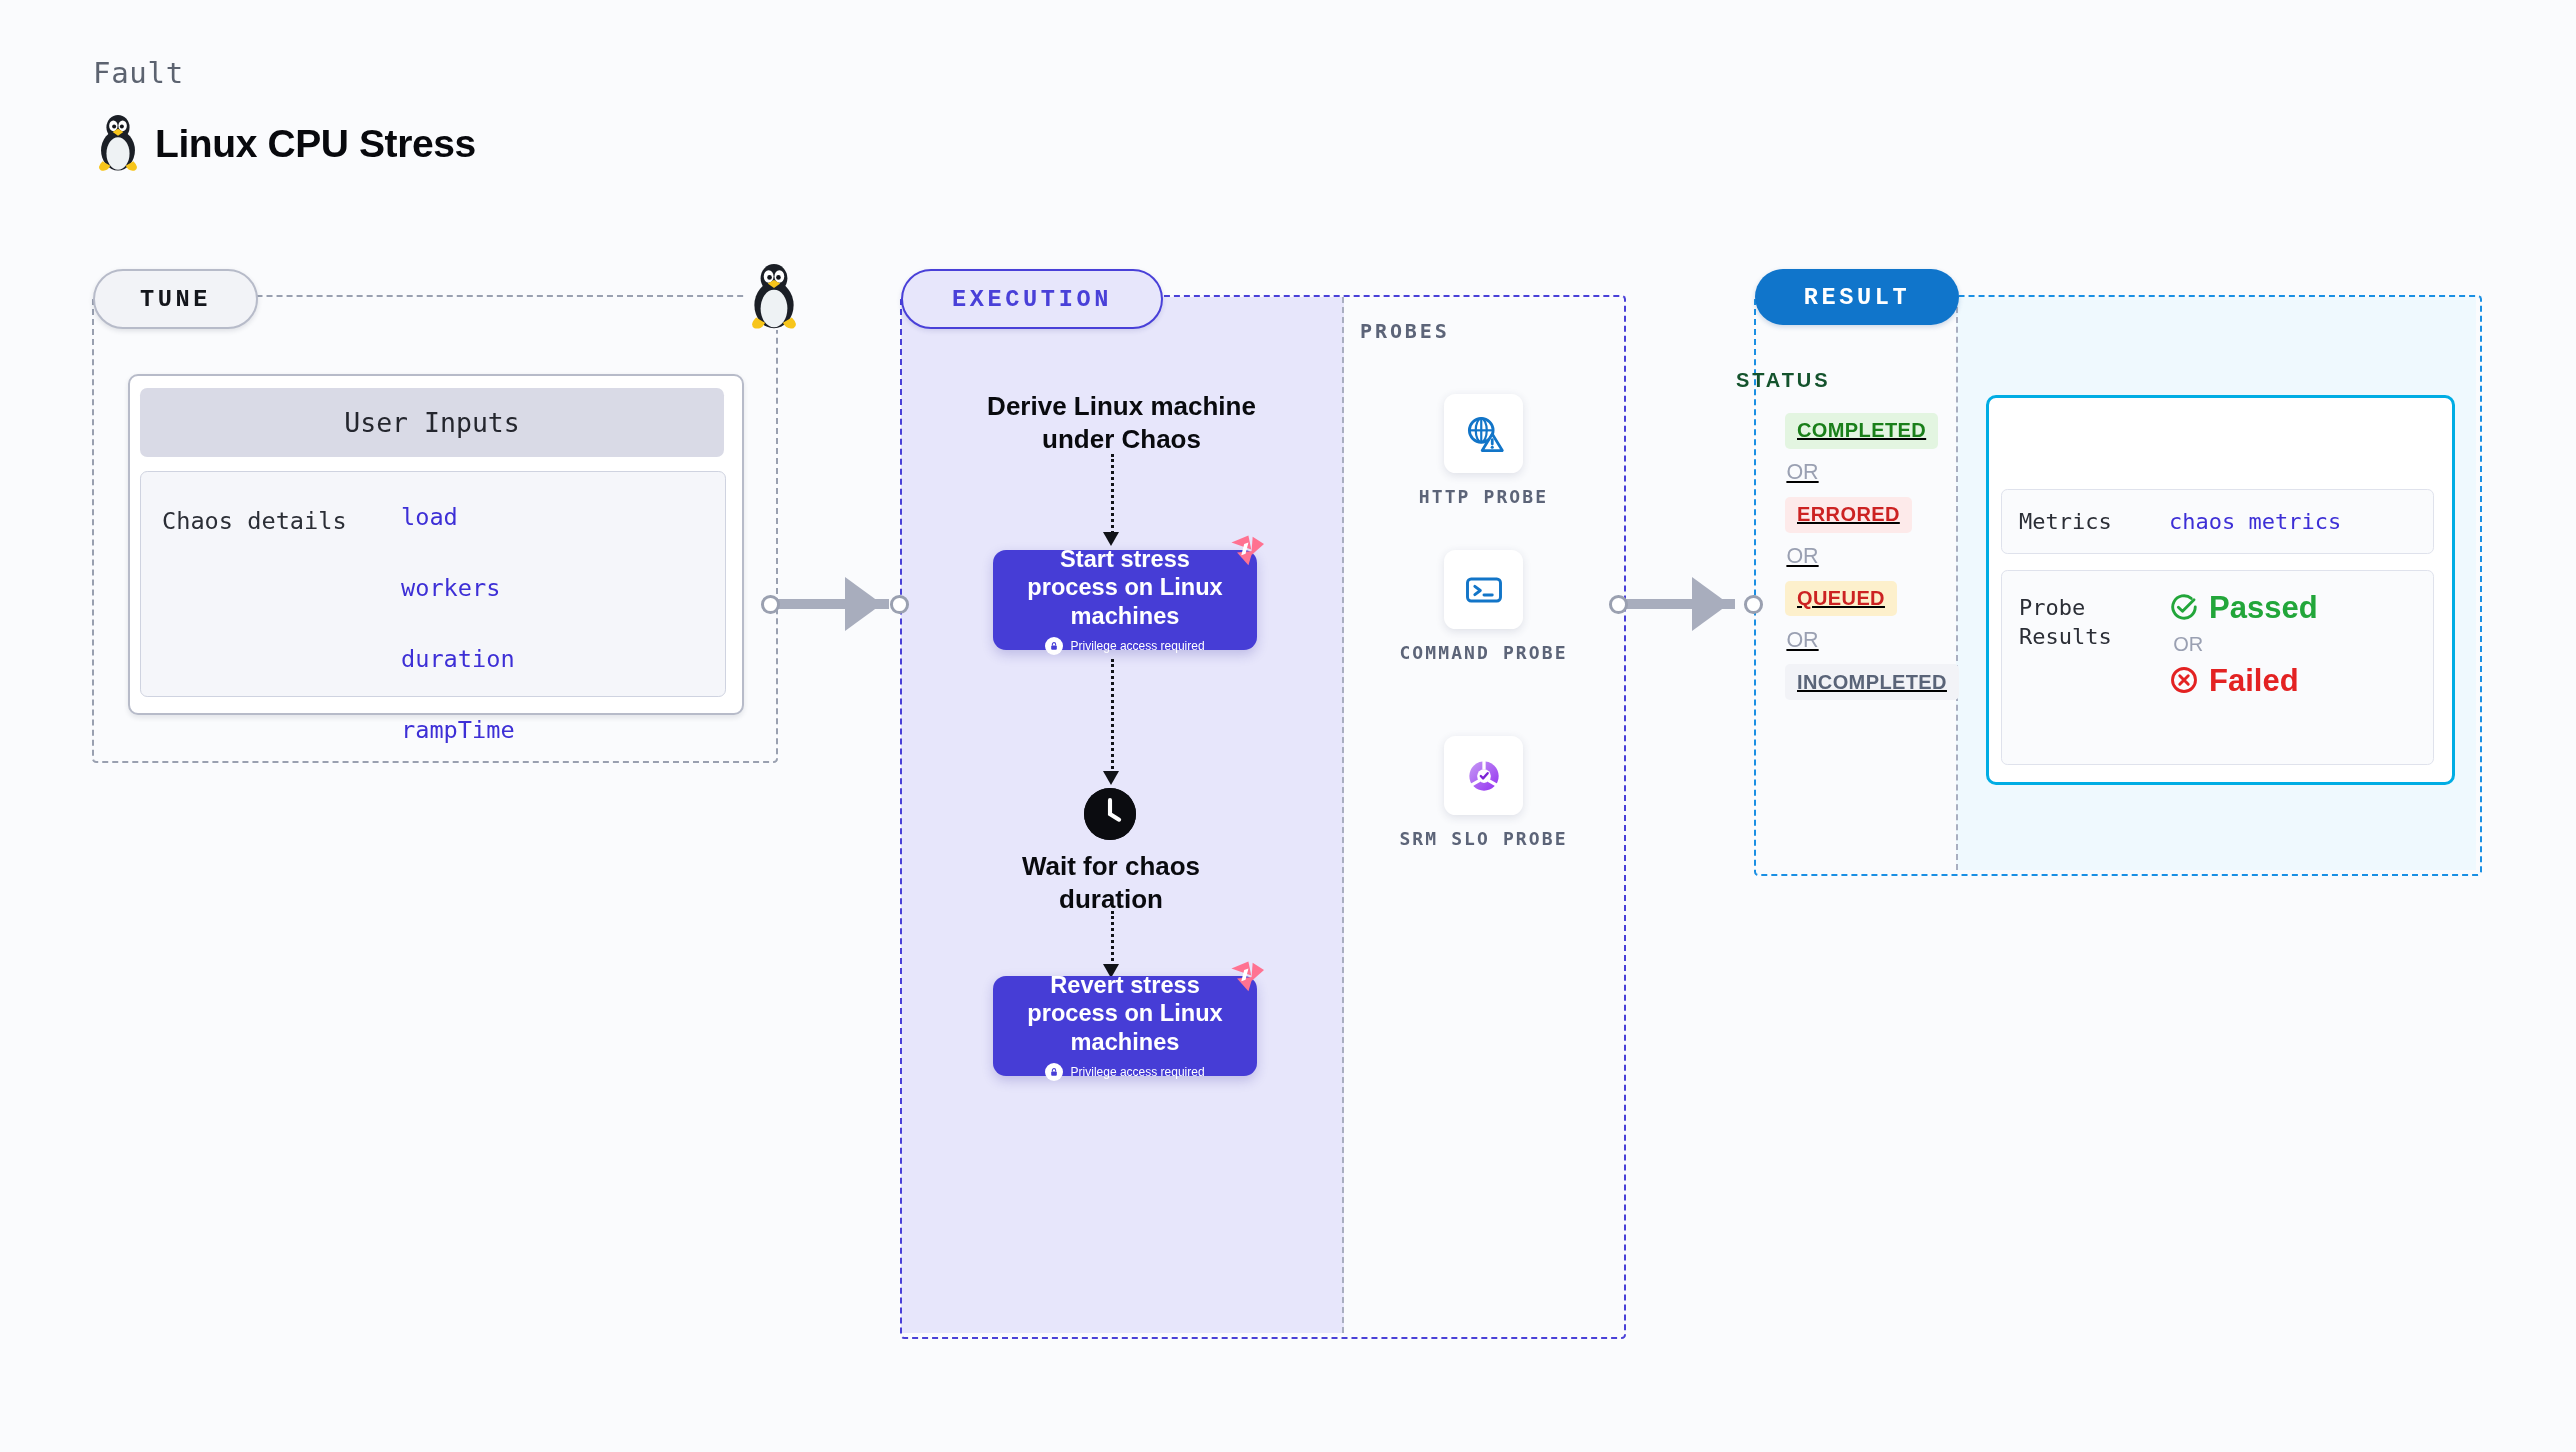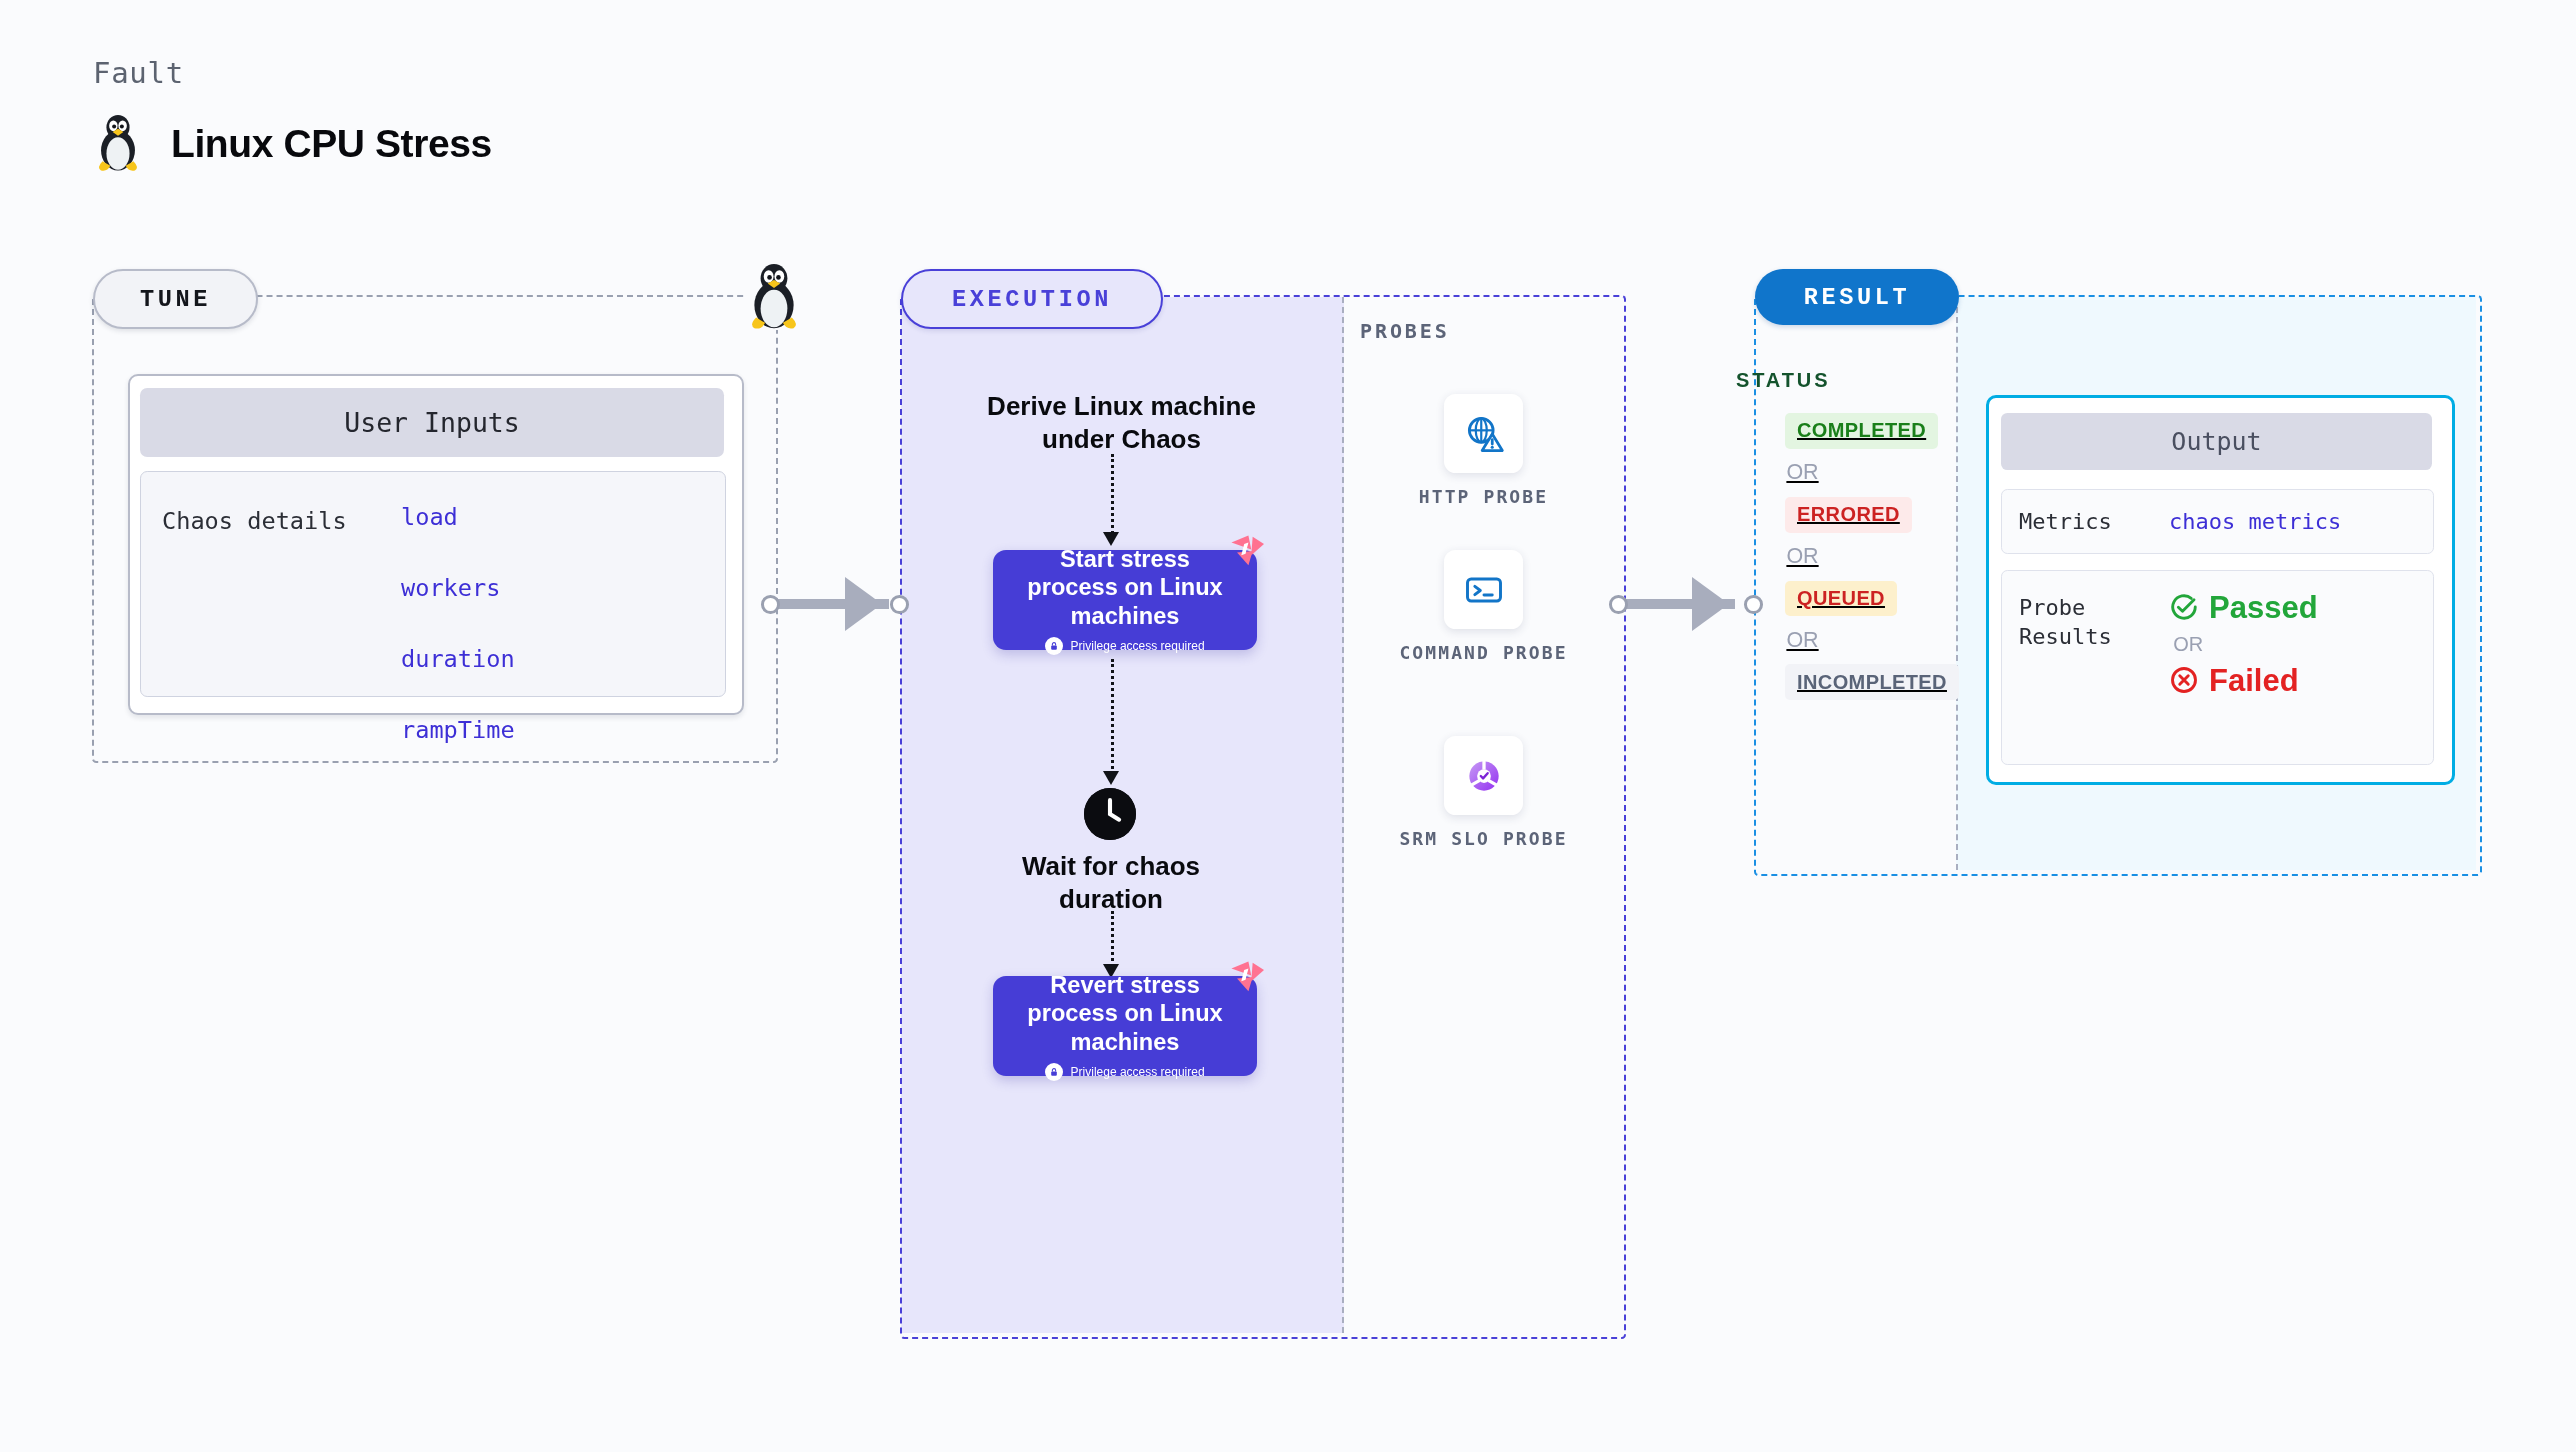--- a/index.html
+++ b/index.html
@@ -11,21 +11,21 @@
   }
   .stage{position:absolute;inset:0;}
   .abs{position:absolute;}
 
   
   #fault-label{
     left:93px;top:56px;
     font-family:"DejaVu Sans Mono",monospace;
     font-size:29px;color:#5c6370;letter-spacing:0.7px;
   }
-  #fault-title-row{left:93px;top:115px;display:flex;align-items:center;gap:28px;justify-content:center;}
+  #fault-title-row{left:93px;top:115px;display:flex;align-items:center;gap:12px;justify-content:center;}
   #fault-title{
     font-size:39px;font-weight:bold;color:#08090d;
     font-family:"Liberation Sans",sans-serif;letter-spacing:-0.4px;
   }
 
   
   .tux{display:block;}
 
   
   .pill{
@@ -441,21 +441,20 @@
     <div class="status-badge" style="background:#e3f5e1;color:#1a7f1a;">COMPLETED</div>
     <div class="or-text">OR</div>
     <div class="status-badge" style="background:#fdeaea;color:#cc2222;">ERRORED</div>
     <div class="or-text">OR</div>
     <div class="status-badge" style="background:#fdf0cc;color:#cc2222;">QUEUED</div>
     <div class="or-text">OR</div>
     <div class="status-badge" style="background:#f2f3f7;color:#5a6478;">INCOMPLETED</div>
   </div>
 
   <div class="abs" id="output-card"></div>
-  <div class="abs" id="output-header">Output</div>
 
   <div class="abs" id="metrics-row">
     <span id="metrics-label">Metrics</span>
     <span id="metrics-value">chaos metrics</span>
   </div>
 
   <div class="abs" id="probe-results-row">
     <span id="probe-results-label">Probe Results</span>
     <div id="probe-results-values">
       <div class="result-line">

